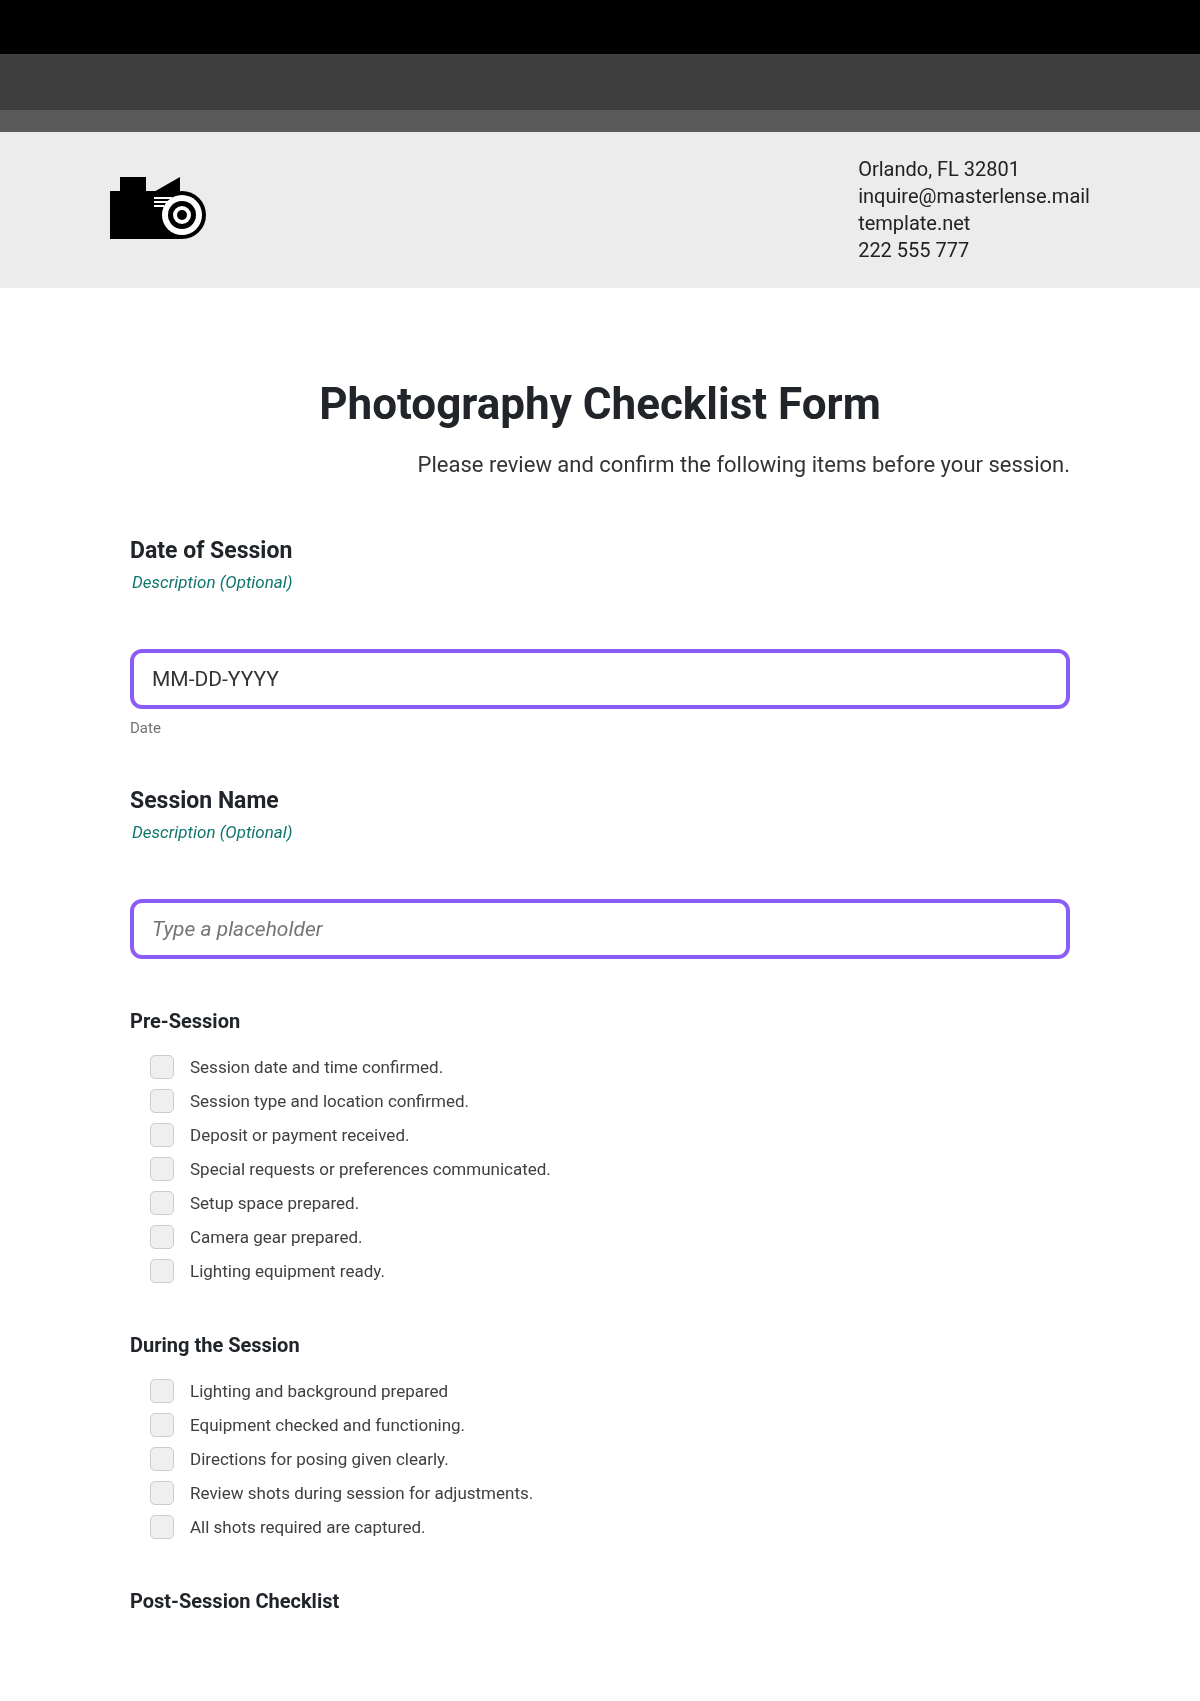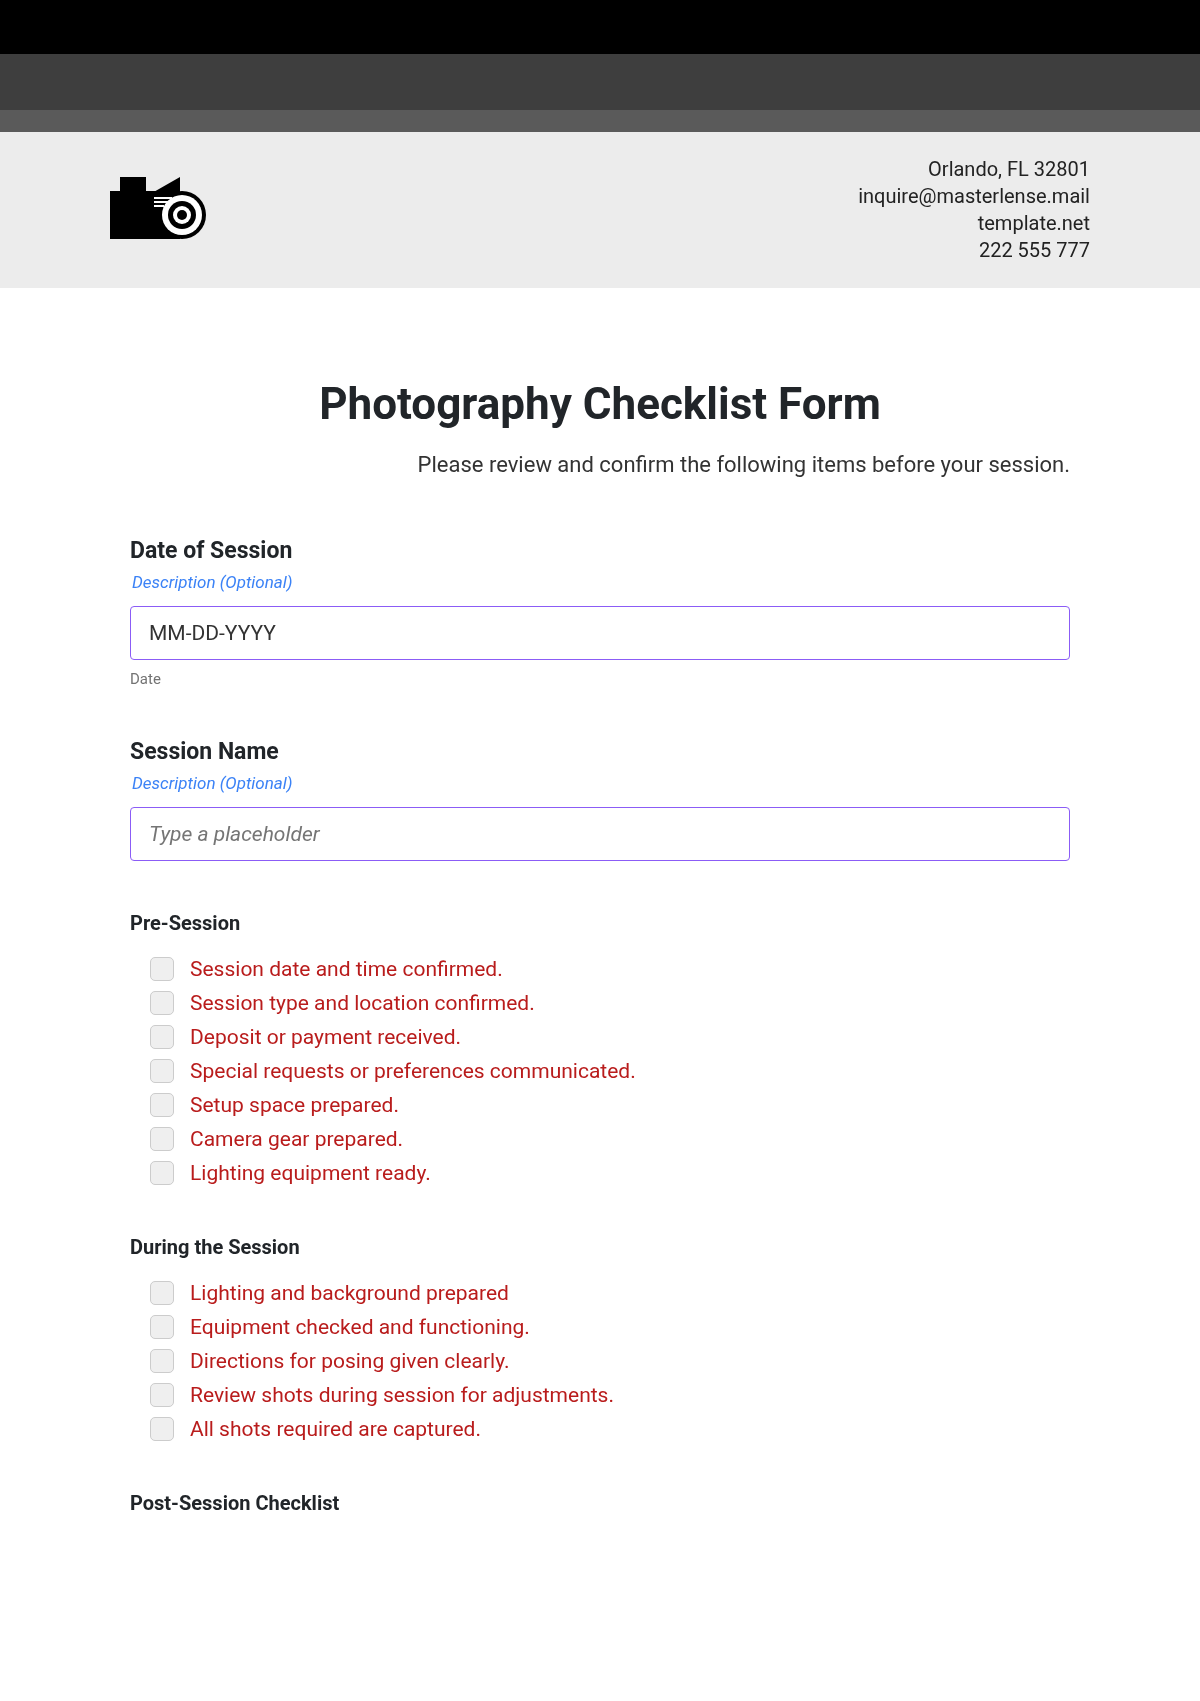--- a/index.html
+++ b/index.html
@@ -21,21 +21,20 @@
 }
 .logo-block { display: flex; flex-direction: column; align-items: flex-start; }
 .camera-icon { width: 100px; height: 68px; margin-bottom: 6px; }
 .company-name {
   font-size: 29px;
   font-weight: 700;
   letter-spacing: -0.5px;
   color: #111;
 }
 .contact-block {
-  text-align: right;
   font-size: 20px;
   line-height: 1.35;
   color: #222;
 }
 .content {
   max-width: 940px;
   margin: 0 auto;
   padding: 90px 0 40px 0;
 }
 .form-title {
@@ -54,33 +53,34 @@
 .field-block { margin-bottom: 50px; }
 .field-label {
   font-size: 23px;
   font-weight: 700;
   color: #212529;
   margin-bottom: 8px;
 }
 .field-desc {
   font-size: 17px;
   font-style: italic;
-  color: #3b82f6;
+  color: #0f766e;
   margin-bottom: 14px;
   margin-left: 2px;
 }
 .field-input, .field-input-placeholder {
   width: 100%;
-  border: 1px solid #8b5cf6;
-  border-radius: 4px;
+  border: 4px solid #8b5cf6;
+  border-radius: 12px;
   padding: 14px 18px;
   font-size: 21px;
   color: #333;
   background: #fff;
   font-family: inherit;
+  margin-top: 43px;
 }
 .field-input-placeholder { color: #bbb; font-style: italic; }
 .helper-text {
   font-size: 15px;
   color: #737373;
   margin-top: 10px;
 }
 .section-title {
   font-size: 20px;
   font-weight: 700;
@@ -98,22 +98,22 @@
   width: 24px;
   height: 24px;
   border: 1px solid #ccc;
   border-radius: 5px;
   background: #efefef;
   flex-shrink: 0;
   margin-right: 16px;
   cursor: pointer;
 }
 .check-label {
-  font-size: 21px;
-  color: #b91c1c;
+  font-size: 17px;
+  color: #404040;
 }
 </style>
 </head>
 <body>
 
 <div class="top-band">
   <div class="band-1"></div>
   <div class="band-2"></div>
   <div class="band-3"></div>
 </div>

